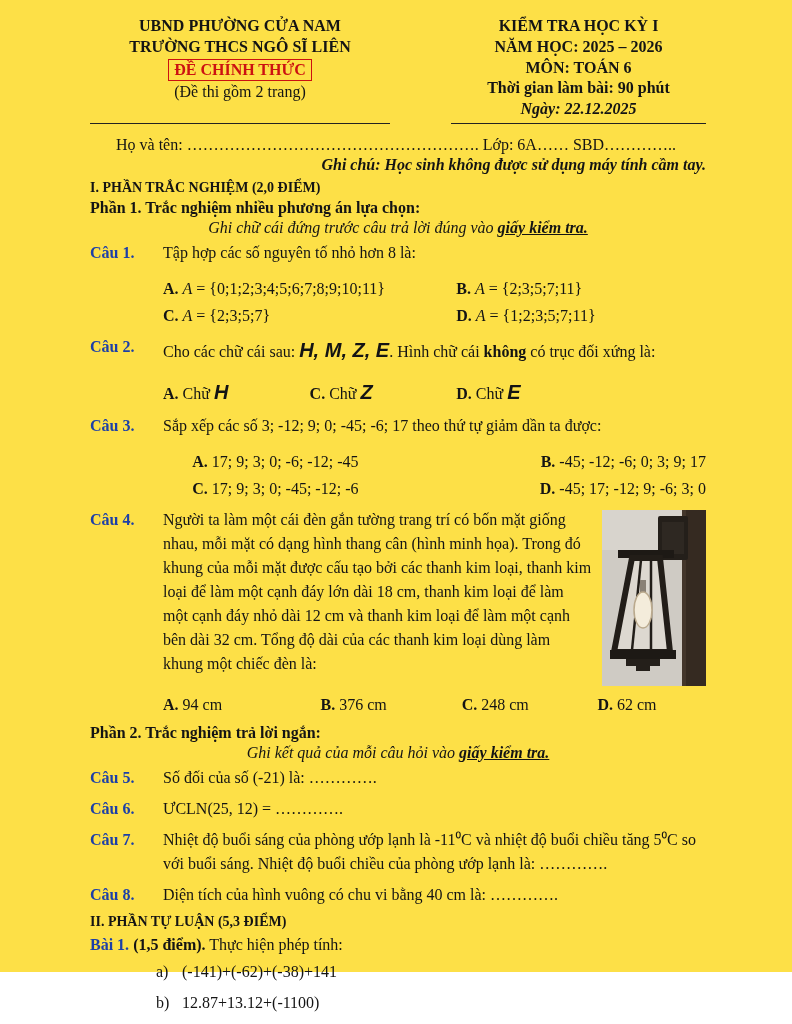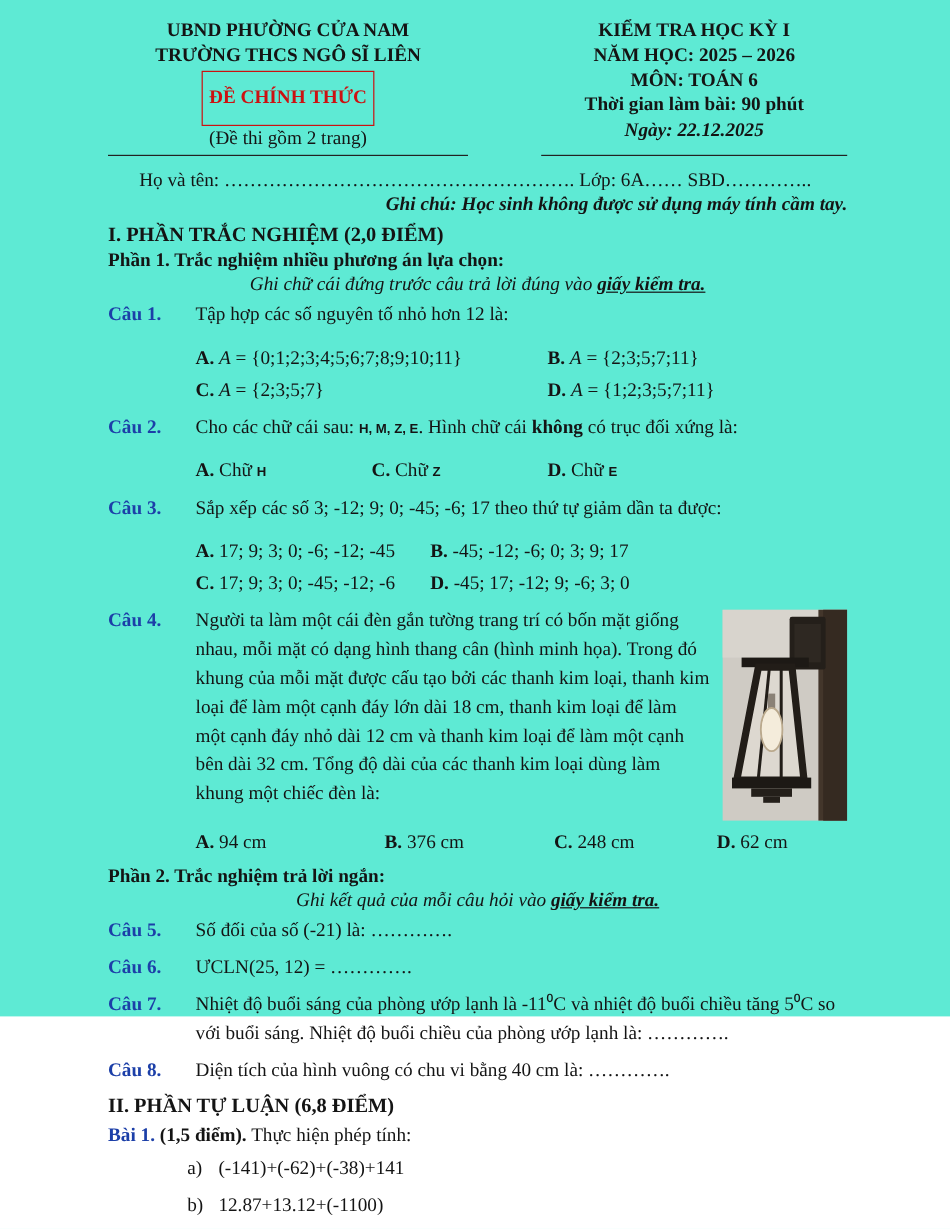--- a/index.html
+++ b/index.html
@@ -2,56 +2,56 @@
 <html><head>
 <meta charset="utf-8">
 <style>
   * { margin:0; padding:0; box-sizing:border-box; }
   html,body { background:#ffffff; }
   body {
     width:792px; height:1024px; overflow:hidden;
     font-family:"Liberation Serif", serif;
     font-size:16px; color:#141414;
   }
-  .page { width:792px; height:847px; padding:16px 86px 8px 90px; background:#5eead4; }
+  .page { width:792px; height:972px; padding:16px 86px 8px 90px; background:#fde047; }
 
   .bold { font-weight:bold; }
   .italic { }
   .bold-italic { font-weight:bold; font-style:italic; }
 
   
   .header { display:flex; justify-content:space-between; margin-bottom:12px; }
   .header-col { text-align:center; line-height:1.3; border-bottom:1.2px solid #222; padding-bottom:3px; }
   .header-left { width:300px; }
   .header-right { width:255px; }
   .exam-label-wrap { margin:1px 0; }
   .exam-label {
     display:inline-block; color:#cc1111; border:1.6px solid #cc1111;
-    font-weight:bold; padding:12px 5px; line-height:1.25;
+    font-weight:bold; padding:0 5px; line-height:1.25;
   }
 
   .student-line { margin:12px 0 2px 26px; }
   .note-line { text-align:right; font-weight:bold; font-style:italic; margin-bottom:6px; }
 
-  .sec-title { font-weight:bold; margin:4px 0 3px 0; font-size:17px; }
+  .sec-title { font-weight:bold; margin:4px 0 3px 0; font-size:14px; }
   .part-title { font-weight:bold; margin:2px 0 2px 0; }
   .instruction { text-align:center; font-style:italic; margin-bottom:4px; }
   .instr-em { font-weight:bold; text-decoration:underline; font-style:italic; }
 
   
   .question { display:flex; margin-bottom:7px; line-height:1.5;gap:11px; }
   .q-label { flex:0 0 62px; font-weight:bold; color:#1c3fa8; }
   .q-body { flex:1; }
   .opts { display:grid; margin-top:12px; row-gap:3px; }
   .opts-q1 { grid-template-columns:54% 46%; }
   .opts-q2 { grid-template-columns:27% 27% 26% 20%; }
-  .opts-q3 { grid-template-columns:36% 64%; }
+  .opts-q3 { grid-template-columns:36% 64%;text-align:right; }
   .opts-q4 { grid-template-columns:29% 26% 25% 20%; clear:both; padding-top:3px; }
   .opt-l { font-weight:bold; }
-  .sans-b { font-family:"Liberation Sans", sans-serif; font-weight:bold; font-size:11px; }
+  .sans-b { font-family:"Liberation Sans", sans-serif; font-weight:bold; font-size:20px;font-style:italic; }
   .mvar { font-style:italic; }
 
   
   .fig-lantern { float:right; width:104px; height:176px; margin:2px 0 4px 10px; }
   .fig-lantern svg { width:100%; height:100%; display:block; }
 
   
   .ex-head { margin:2px 0 3px 0; line-height:1.5; }
   .ex-label { font-weight:bold; color:#1c3fa8; }
   .ex-points { font-weight:bold; }
@@ -83,21 +83,21 @@
   <div class="student-line italic">Họ và tên: ………………………………………………. Lớp: 6A…… SBD…………..</div>
   <div class="note-line">Ghi chú: Học sinh không được sử dụng máy tính cầm tay.</div>
 
   <div class="sec-title">I. PHẦN TRẮC NGHIỆM (2,0 ĐIỂM)</div>
   <div class="part-title">Phần 1. Trắc nghiệm nhiều phương án lựa chọn:</div>
   <div class="instruction"><span>Ghi chữ cái đứng trước câu trả lời đúng vào </span><span class="instr-em">giấy kiểm tra.</span></div>
 
   <div class="question">
     <div class="q-label">Câu 1.</div>
     <div class="q-body">
-      <div class="q-text">Tập hợp các số nguyên tố nhỏ hơn 12 là:</div>
+      <div class="q-text">Tập hợp các số nguyên tố nhỏ hơn 8 là:</div>
       <div class="opts opts-q1">
         <div class="opt"><b class="opt-l">A.</b> <span class="mvar">A</span><span> = {0;1;2;3;4;5;6;7;8;9;10;11}</span></div>
         <div class="opt"><b class="opt-l">B.</b> <span class="mvar">A</span><span> = {2;3;5;7;11}</span></div>
         <div class="opt"><b class="opt-l">C.</b> <span class="mvar">A</span><span> = {2;3;5;7}</span></div>
         <div class="opt"><b class="opt-l">D.</b> <span class="mvar">A</span><span> = {1;2;3;5;7;11}</span></div>
       </div>
     </div>
   </div>
 
   <div class="question">
@@ -178,21 +178,21 @@
         <div class="q-text">Nhiệt độ buổi sáng của phòng ướp lạnh là -11⁰C và nhiệt độ buổi chiều tăng 5⁰C so với buổi sáng. Nhiệt độ buổi chiều của phòng ướp lạnh là: ………….</div>
       </div>
   </div>
   <div class="question">
     <div class="q-label">Câu 8.</div>
     <div class="q-body">
         <div class="q-text">Diện tích của hình vuông có chu vi bằng 40 cm là: ………….</div>
       </div>
   </div>
 
-  <div class="sec-title">II. PHẦN TỰ LUẬN (6,8 ĐIỂM)</div>
+  <div class="sec-title">II. PHẦN TỰ LUẬN (5,3 ĐIỂM)</div>
 
   <div class="ex-head"><span class="ex-label">Bài 1.</span> <span class="ex-points">(1,5 điểm).</span> <span>Thực hiện phép tính:</span></div>
   <div class="ex-items">
     <div class="ex-item"><span class="ex-key">a)</span><span>(-141)+(-62)+(-38)+141</span></div>
     <div class="ex-item"><span class="ex-key">b)</span><span>12.87+13.12+(-1100)</span></div>
     <div class="ex-item"><span class="ex-key">c)</span><span>{62.5-[13+(10-7)³]}:9+2025⁰</span></div>
   </div>
 
   <div class="ex-head"><span class="ex-label">Bài 2.</span> <span class="ex-points">(2,5 điểm).</span></div>
 

